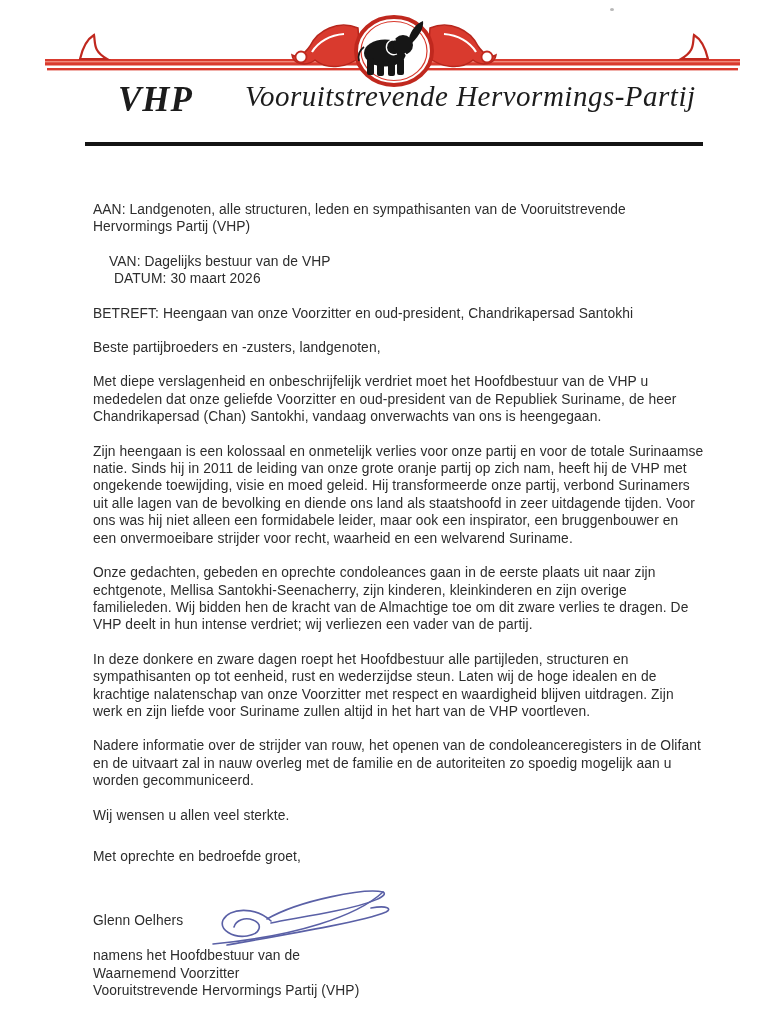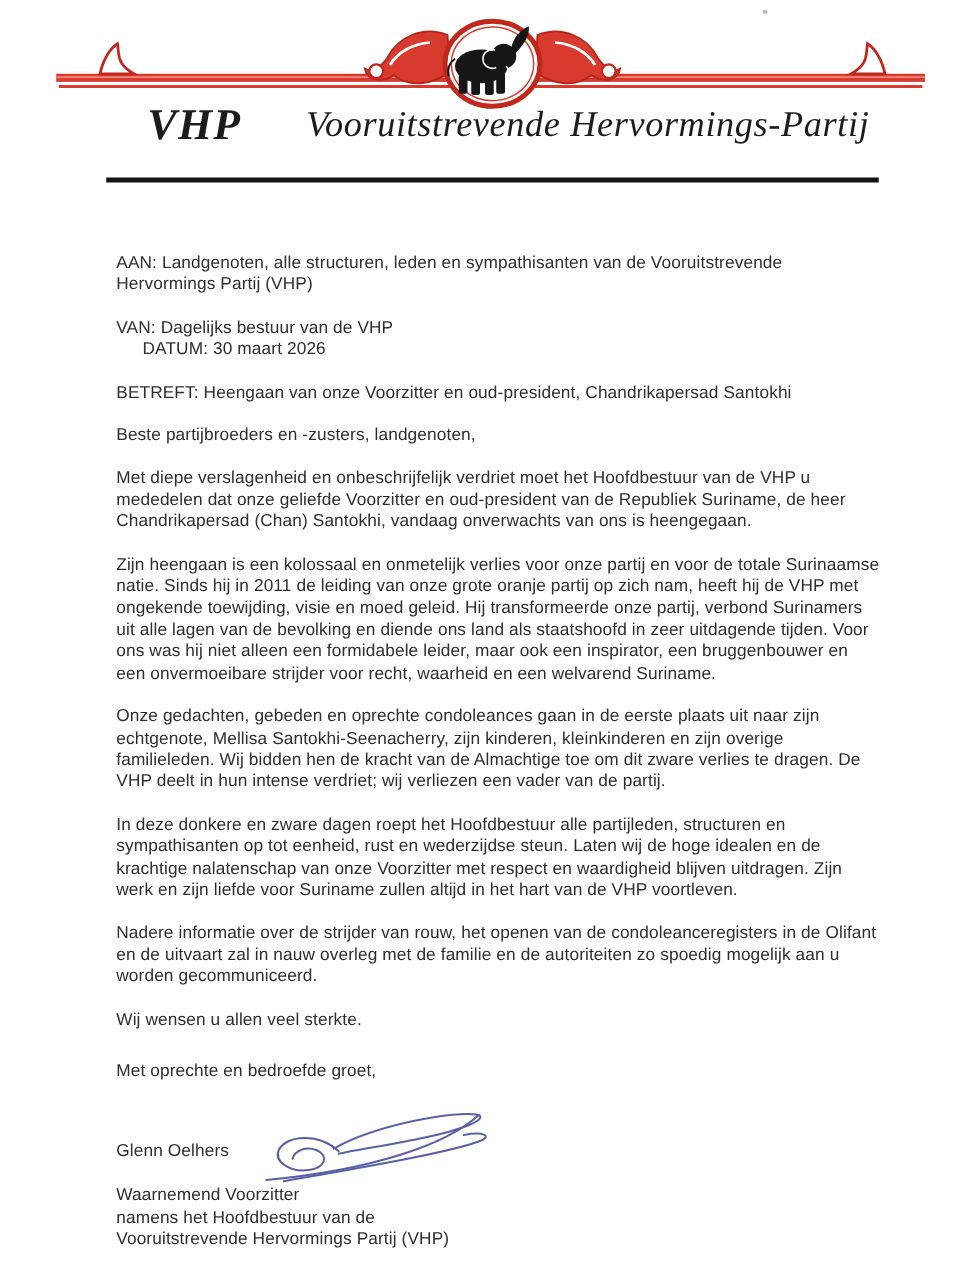--- a/index.html
+++ b/index.html
@@ -12,21 +12,21 @@
     color: #2d2d2d;
     overflow: hidden;
   }
 
   
   .letterhead { position: absolute; top: 0; left: 0; width: 783px; height: 147px; }
   .banner-svg { position: absolute; top: 0; left: 0; }
   .brand-row {
     position: absolute;
     top: 80px; left: 118px;
-    display: flex; align-items: center;
+    display: flex; align-items: flex-start;
     white-space: nowrap;
   }
   .acronym {
     font-family: "Liberation Serif", serif;
     font-weight: bold; font-style: italic;
     font-size: 35px; color: #1c1c1c; letter-spacing: 1px;
   }
   .party-name {
     font-family: "Liberation Serif", serif;
     font-style: italic;
@@ -123,21 +123,21 @@
 
     <div class="head-rule"></div>
     <div class="scan-speck"></div>
   </header>
 
   <main class="letter-body">
 
     <p>AAN: Landgenoten, alle structuren, leden en sympathisanten van de Vooruitstrevende Hervormings Partij (VHP)</p>
 
     <p>
-      <span style="display:block;">VAN: Dagelijks bestuur van de VHP</span>
+      <span style="display:block;margin-left:16px;">VAN: Dagelijks bestuur van de VHP</span>
       <span style="display:block;margin-left:21px;">DATUM: 30 maart 2026</span>
     </p>
 
     <p>BETREFT: Heengaan van onze Voorzitter en oud-president, Chandrikapersad Santokhi</p>
 
     <p>Beste partijbroeders en -zusters, landgenoten,</p>
 
     <p>Met diepe verslagenheid en onbeschrijfelijk verdriet moet het Hoofdbestuur van de VHP u mededelen dat onze geliefde Voorzitter en oud-president van de Republiek Suriname, de heer Chandrikapersad (Chan) Santokhi, vandaag onverwachts van ons is heengegaan.</p>
     <p>Zijn heengaan is een kolossaal en onmetelijk verlies voor onze partij en voor de totale Surinaamse natie. Sinds hij in 2011 de leiding van onze grote oranje partij op zich nam, heeft hij de VHP met ongekende toewijding, visie en moed geleid. Hij transformeerde onze partij, verbond Surinamers uit alle lagen van de bevolking en diende ons land als staatshoofd in zeer uitdagende tijden. Voor ons was hij niet alleen een formidabele leider, maar ook een inspirator, een bruggenbouwer en een onvermoeibare strijder voor recht, waarheid en een welvarend Suriname.</p>
     <p>Onze gedachten, gebeden en oprechte condoleances gaan in de eerste plaats uit naar zijn echtgenote, Mellisa Santokhi-Seenacherry, zijn kinderen, kleinkinderen en zijn overige familieleden. Wij bidden hen de kracht van de Almachtige toe om dit zware verlies te dragen. De VHP deelt in hun intense verdriet; wij verliezen een vader van de partij.</p>
@@ -155,20 +155,20 @@
           <g fill="none" stroke="#5a60a6" stroke-width="1.6" stroke-linecap="round">
             <path d="M66,35 C50,20 24,22 18,34 C14,44 28,52 42,50 C56,48 58,38 48,34 C40,31 31,34 29,41"></path>
             <path d="M62,33 C95,14 160,2 178,6 C184,9 170,17 130,25 C106,30 80,34 66,37"></path>
             <path d="M178,6 C152,30 92,50 8,58"></path>
             <path d="M22,59 C90,47 160,35 181,26 C187,23 183,19 166,22"></path>
           </g>
         </svg>
       </div>
 
       <div class="sign-off">
+        <div>namens het Hoofdbestuur van de</div>
         <div>Waarnemend Voorzitter</div>
-        <div>namens het Hoofdbestuur van de</div>
         <div>Vooruitstrevende Hervormings Partij (VHP)</div>
       </div>
     </div>
 
   </main>
 </div>
 
 </body></html>

